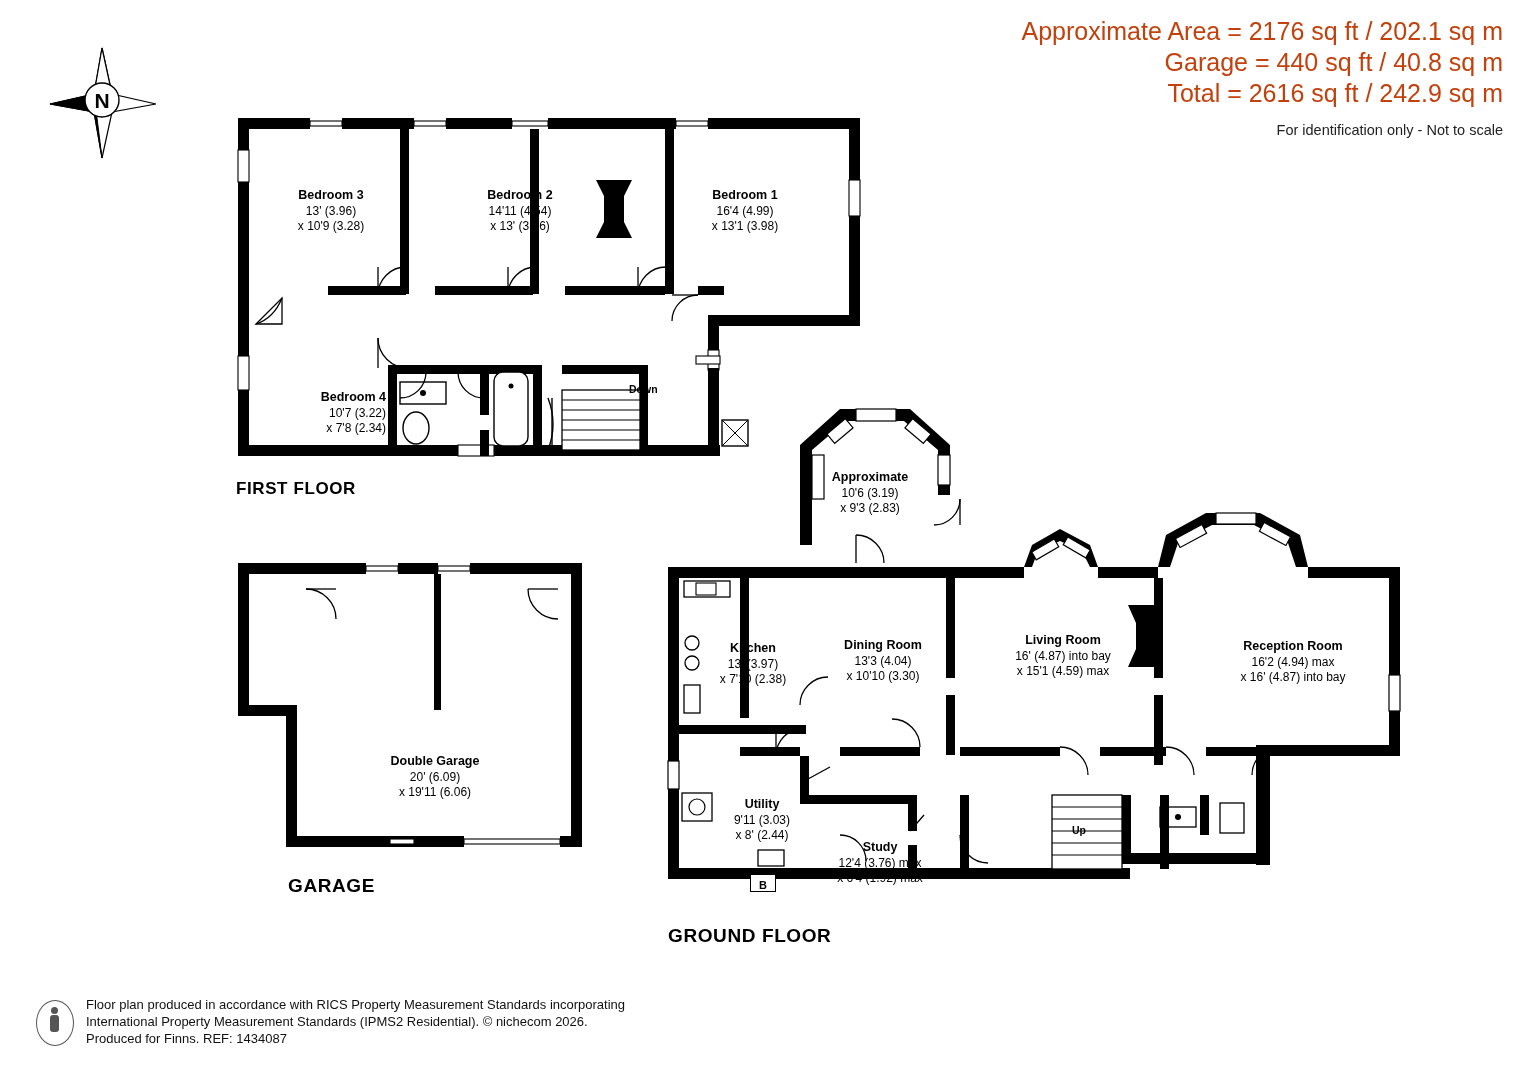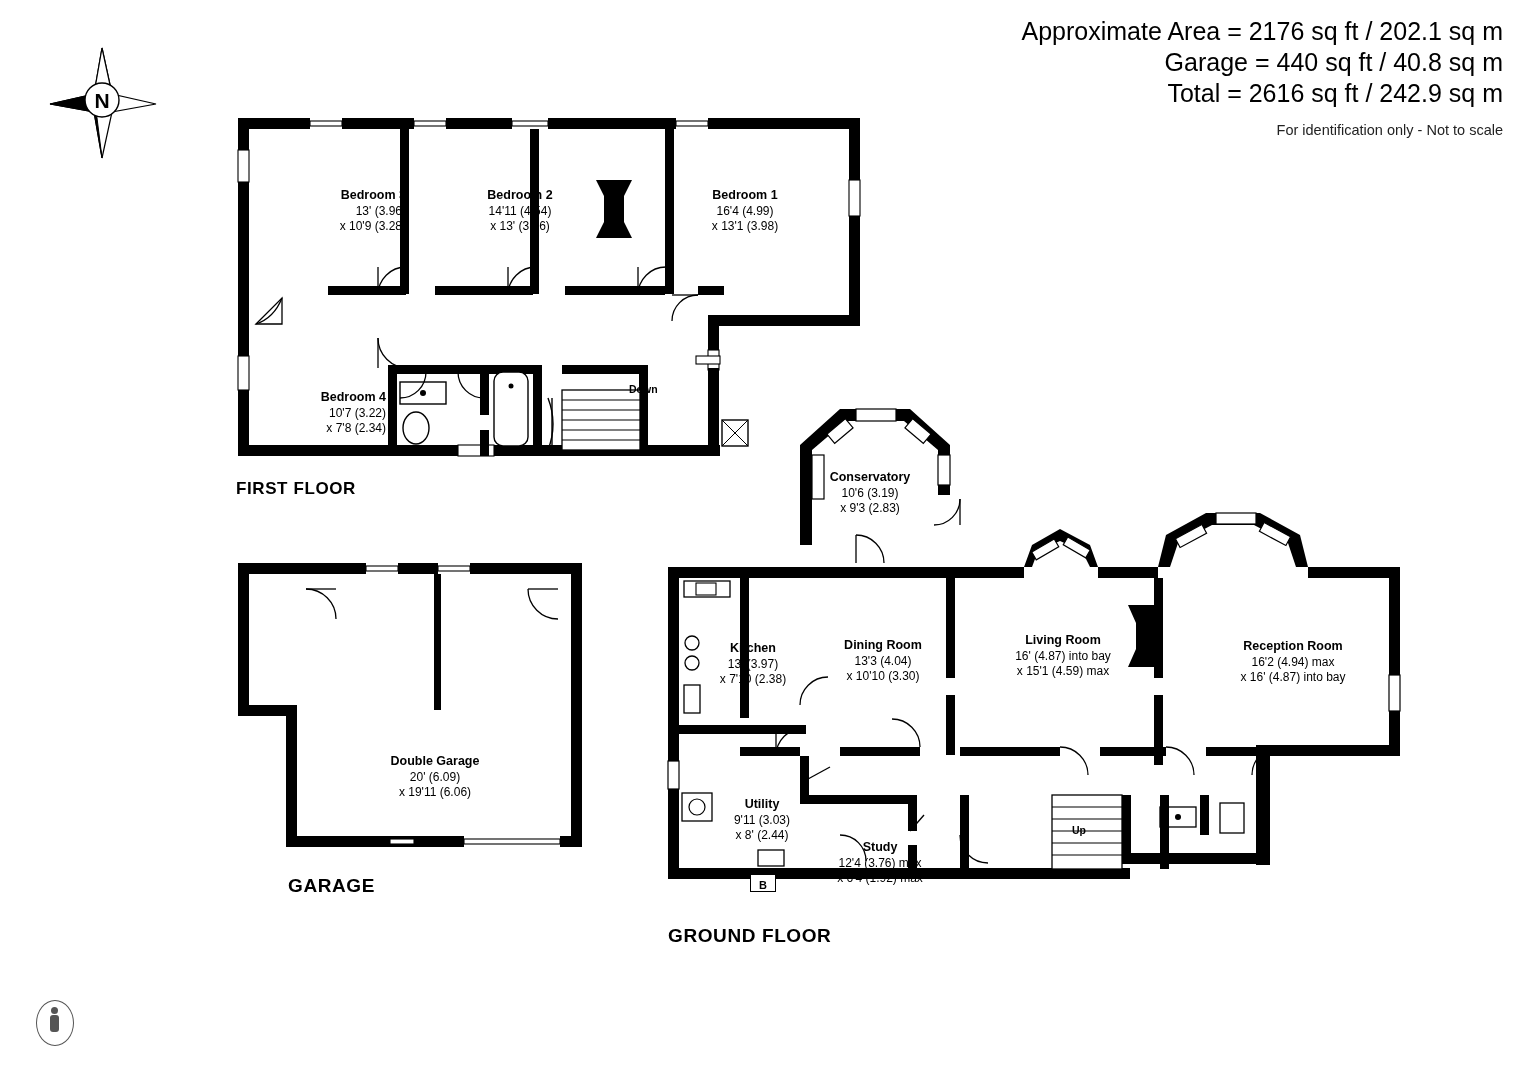--- a/index.html
+++ b/index.html
@@ -3,21 +3,21 @@
 <meta charset="utf-8">
 <style>
   html,body{margin:0;padding:0;}
   body{
     width:1527px;height:1080px;position:relative;background:#ffffff;
     font-family:"Liberation Sans", sans-serif;color:#000;overflow:hidden;
   }
   .abs{position:absolute;}
   
   #header{right:24px;top:16px;text-align:right;}
-  #header .line{font-size:25px;line-height:31px;color:#000000;}
+  #header .line{font-size:25px;line-height:31px;color:#c2410c;}
   #header .small{font-size:14.5px;line-height:22px;margin-top:10px;color:#222;}
   
   #compass{left:42px;top:42px;width:120px;height:120px;}
   
   .floor-caption{font-size:17px;font-weight:bold;letter-spacing:.6px;}
   
   .room{text-align:center;line-height:15.5px;}
   .room .name{font-size:12.5px;font-weight:bold;}
   .room .dim{font-size:12px;}
   .tiny-label{font-size:10.5px;font-weight:bold;}
@@ -139,21 +139,21 @@
       <path d="M468 185 a26 26 0 0 0 -26 26"></path>
         <line x1="468" y1="185" x2="442" y2="185"></line>
       <path d="M196 262 a26 26 0 0 1 -26 26"></path>
       <path d="M228 262 a26 26 0 0 0 26 26"></path>
       <path d="M26 214 l26 -26 l0 26 z"></path>
       <path d="M26 214 q18 -6 26 -26"></path>
     </g>
   </svg>
 </div>
 
-<div class="abs room" style="left:256px;top:188px;width:150px;text-align:right;">
+<div class="abs room" style="left:256px;top:188px;width:150px;">
   <div class="name">Bedroom 3</div>
   <div class="dim">13' (3.96)</div>
   <div class="dim">x 10'9 (3.28)</div>
 </div>
 <div class="abs room" style="left:440px;top:188px;width:160px;">
   <div class="name">Bedroom 2</div>
   <div class="dim">14'11 (4.54)</div>
   <div class="dim">x 13' (3.96)</div>
 </div>
 <div class="abs room" style="left:665px;top:188px;width:160px;">
@@ -316,21 +316,21 @@
       <path d="M620 352 a28 28 0 0 0 -28 28"></path>
       <path d="M180 440 a26 26 0 0 1 26 26"></path>
       <path d="M300 440 a28 28 0 0 0 28 28"></path>
       <path d="M148 384 l22 -12"></path>
       <path d="M264 420 l-14 16"></path>
     </g>
   </svg>
 </div>
 
 <div class="abs room" style="left:790px;top:470px;width:160px;">
-  <div class="name">Conservatory</div>
+  <div class="name">Approximate</div>
   <div class="dim">10'6 (3.19)</div>
   <div class="dim">x 9'3 (2.83)</div>
 </div>
 <div class="abs room" style="left:678px;top:641px;width:150px;">
   <div class="name">Kitchen</div>
   <div class="dim">13' (3.97)</div>
   <div class="dim">x 7'10 (2.38)</div>
 </div>
 <div class="abs room" style="left:805px;top:638px;width:156px;">
   <div class="name">Dining Room</div>
@@ -361,13 +361,18 @@
 <div class="abs" style="left:750px;top:874px;width:24px;height:16px;border:1.4px solid #000;background:#fff;text-align:center;">
   <span style="font-size:11px;font-weight:bold;line-height:15px;">B</span>
 </div>
 <div class="abs floor-caption" style="left:668px;top:925px;font-size:19px;">GROUND FLOOR</div>
 
 <div class="abs" id="footer" style="width:700px;height:60px;">
   <div id="footer-icon">
     <div class="head"></div>
       <div class="body"></div>
   </div>
+  <div class="ftext">
+    <div class="txt">Floor plan produced in accordance with RICS Property Measurement Standards incorporating</div>
+    <div class="txt">International Property Measurement Standards (IPMS2 Residential).   © nichecom 2026.</div>
+    <div class="txt">Produced for Finns.   REF:  1434087</div>
+  </div>
 </div>
 
 </body></html>

